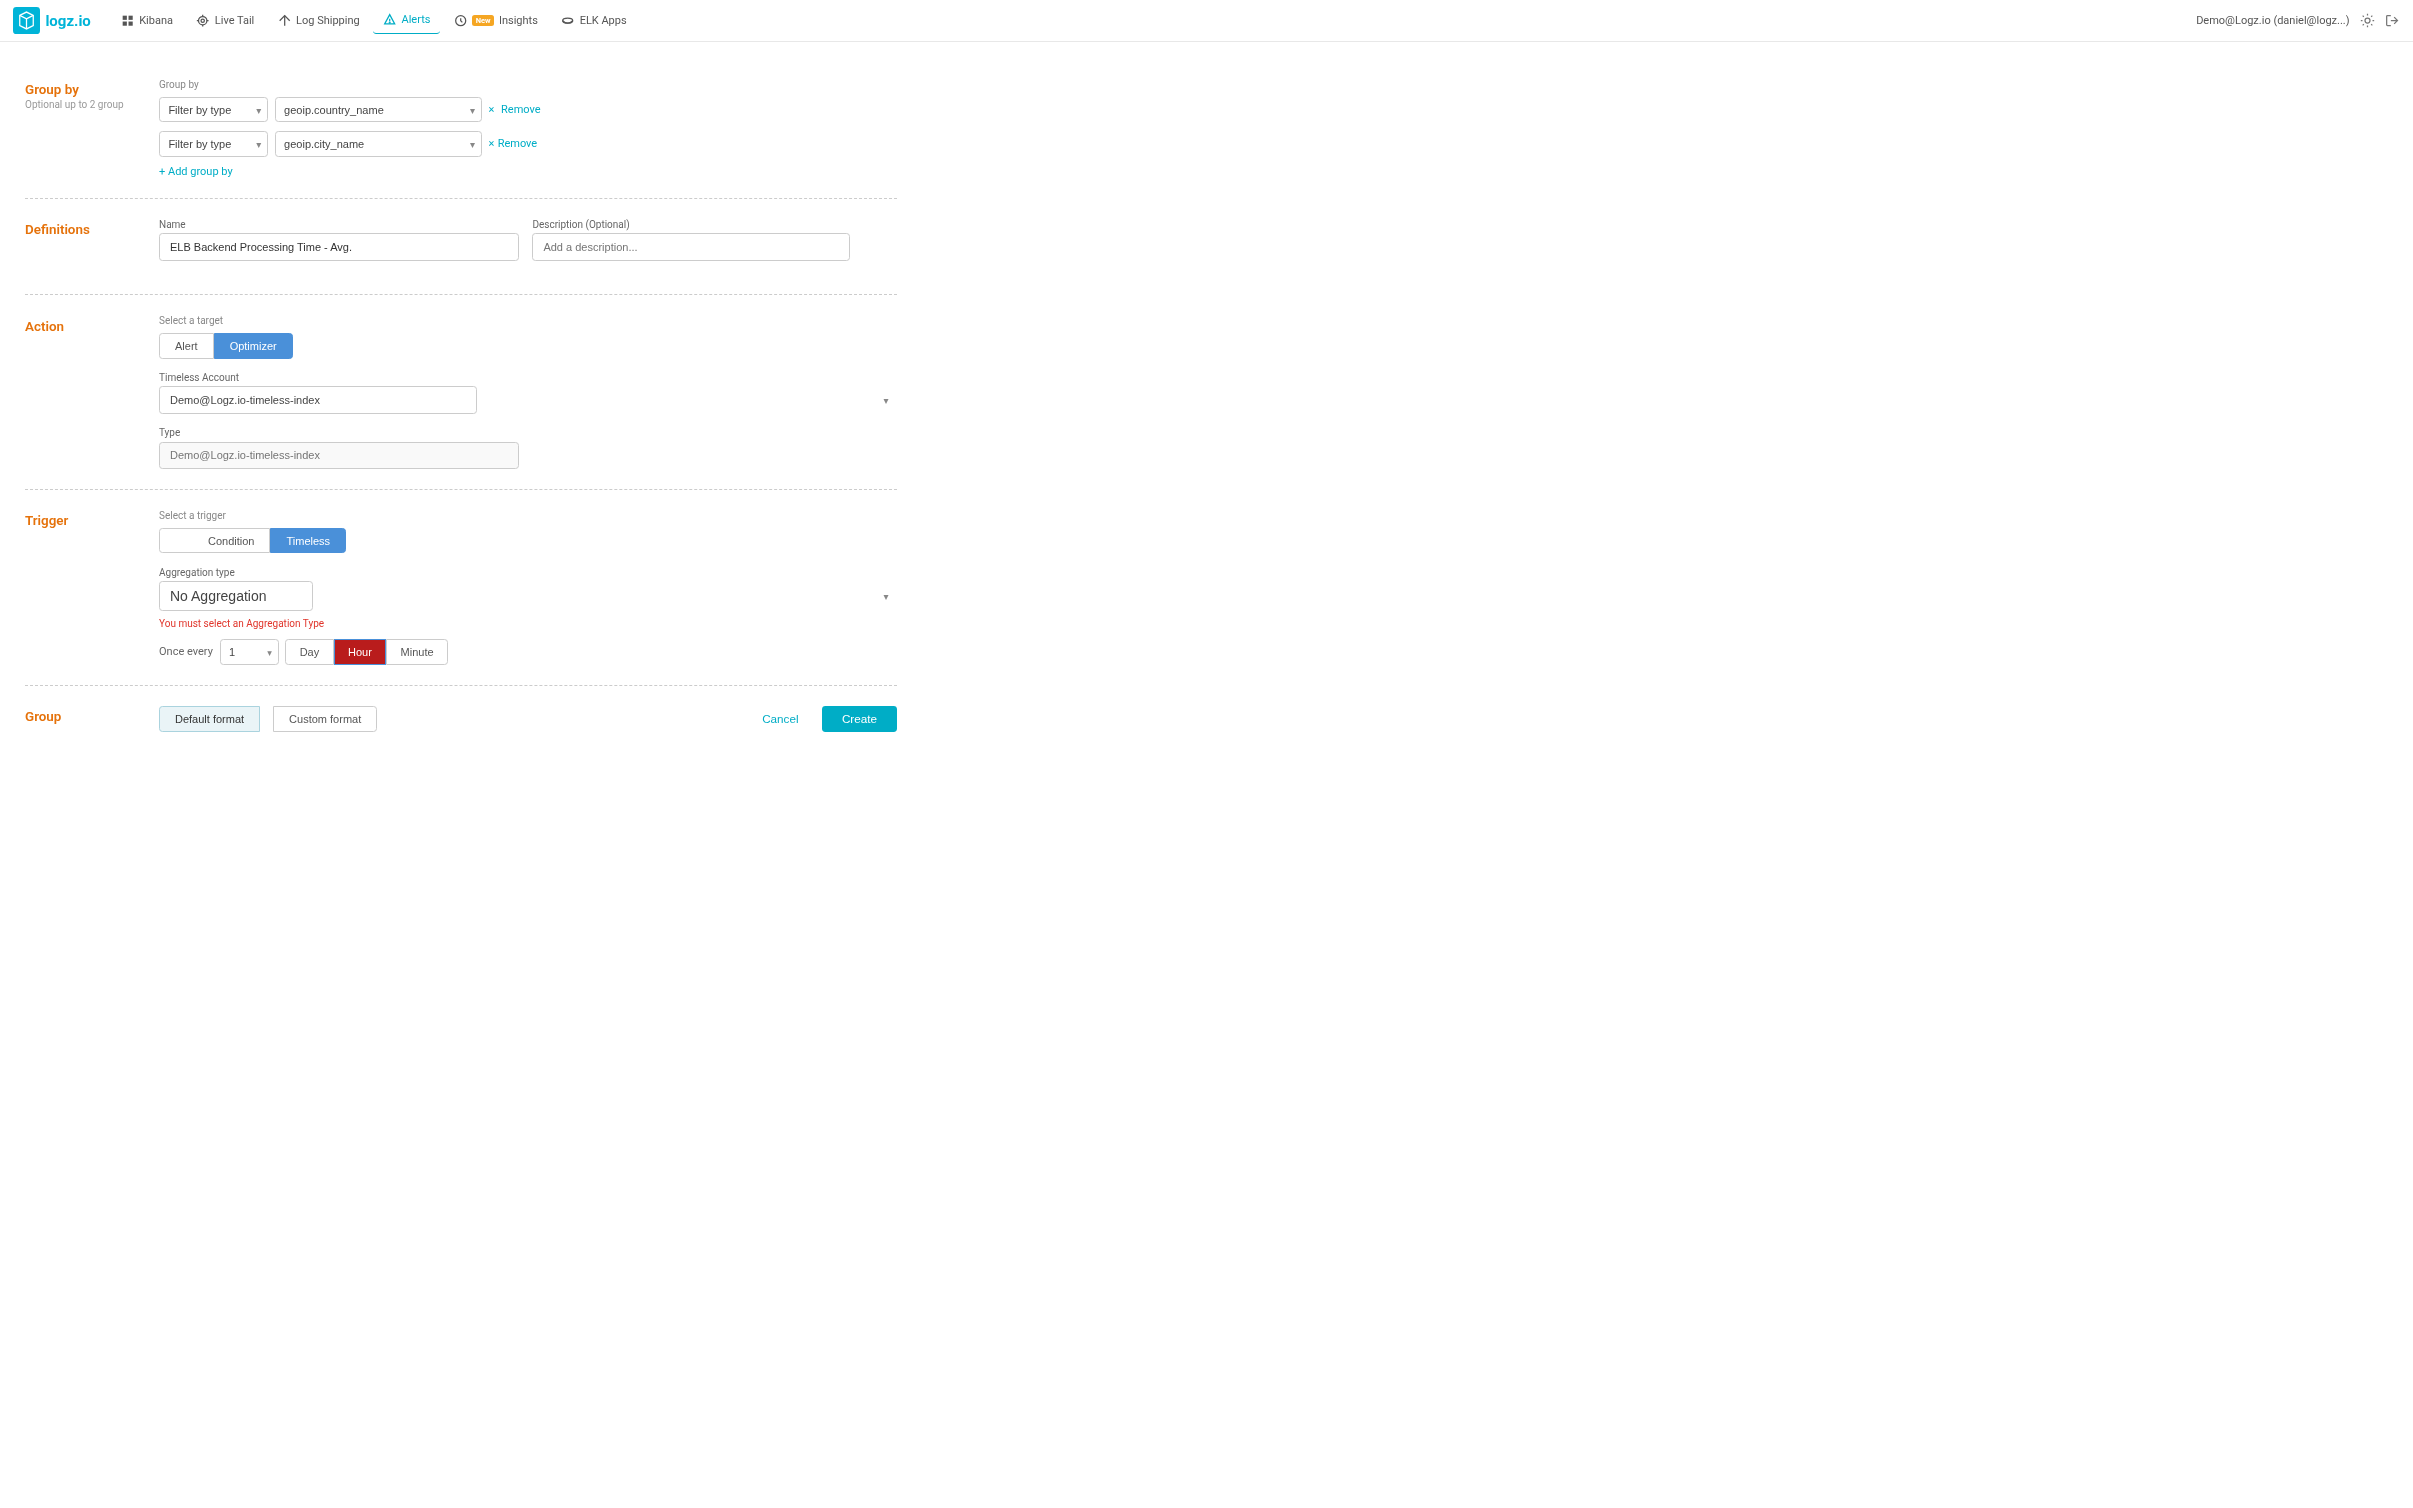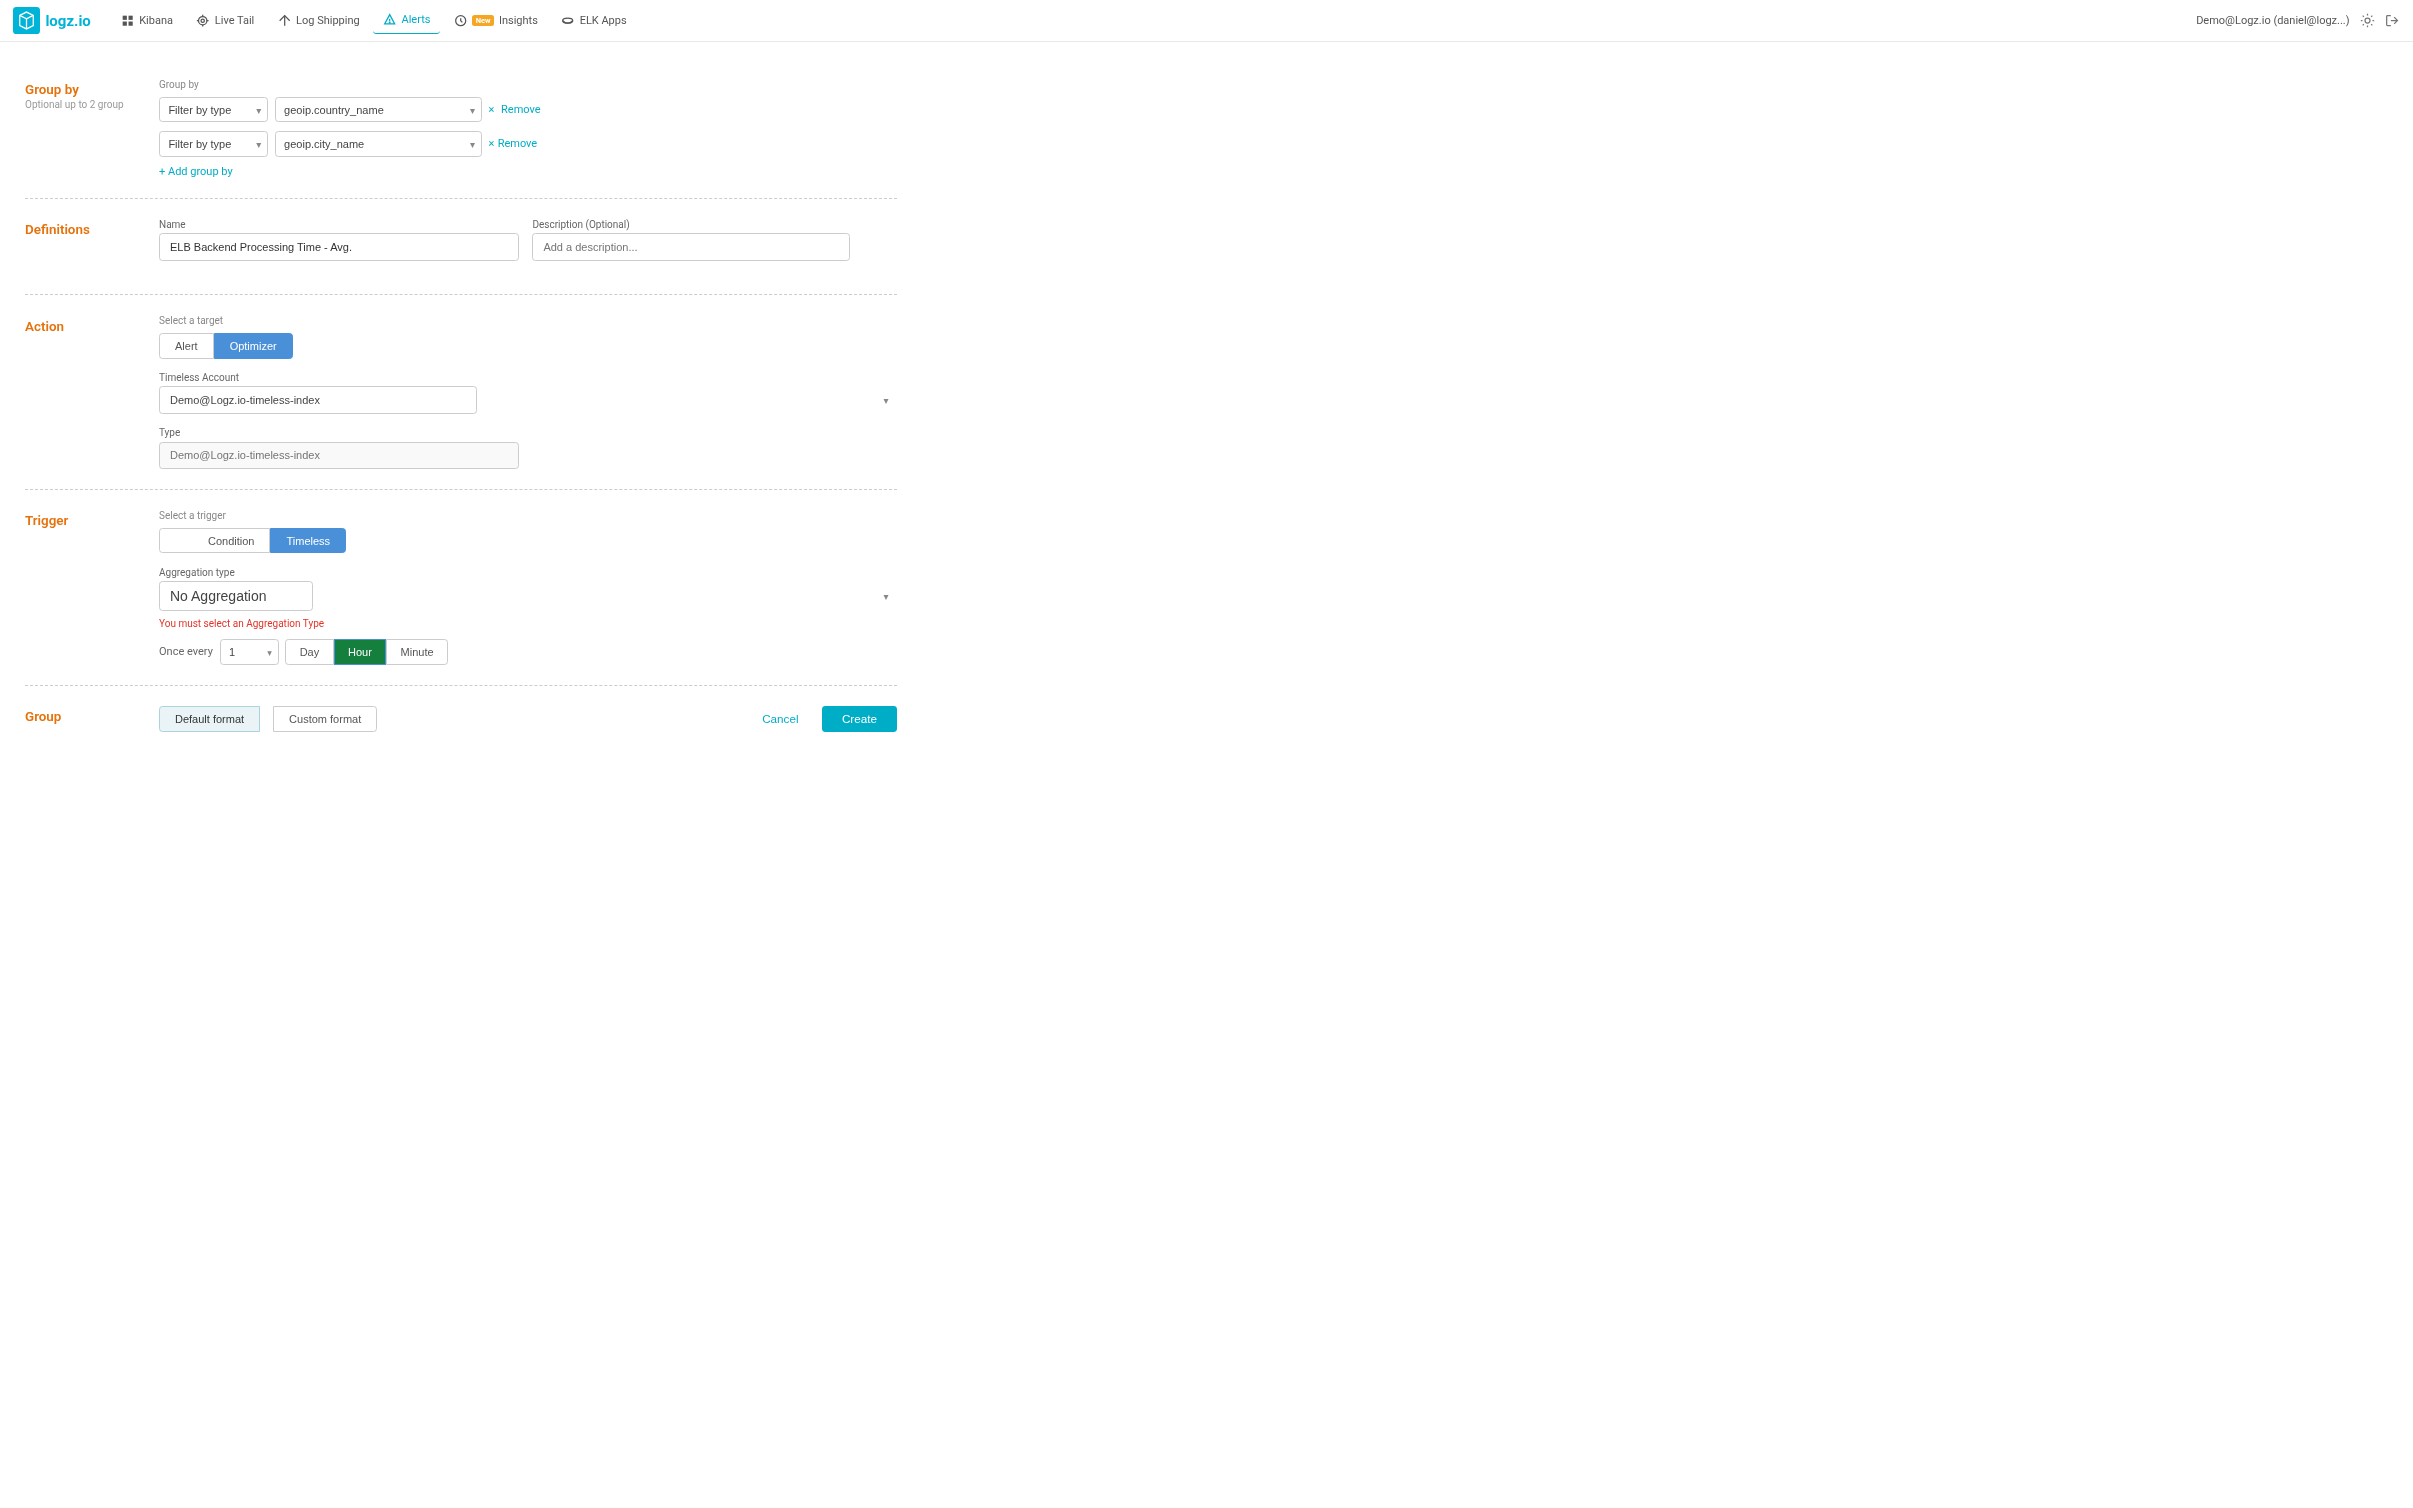--- a/index.html
+++ b/index.html
@@ -328,21 +328,21 @@
       padding: 5.9px 13.4px;
       border: 0.8px solid #ccc;
       background: #fff;
       cursor: pointer;
       font-size: 11px;
       color: #555;
     }
     .time-btn:first-of-type { border-radius: 3.4px 0 0 3.4px; }
     .time-btn:last-of-type { border-radius: 0 3.4px 3.4px 0; }
     .time-btn.active {
-      background: #15803d;
+      background: #b91c1c;
       border-color: #4a90d9;
       color: #fff;
     }
 
     
     .output-row {
       display: flex;
       align-items: center;
       justify-content: space-between;
       width: 100%;

